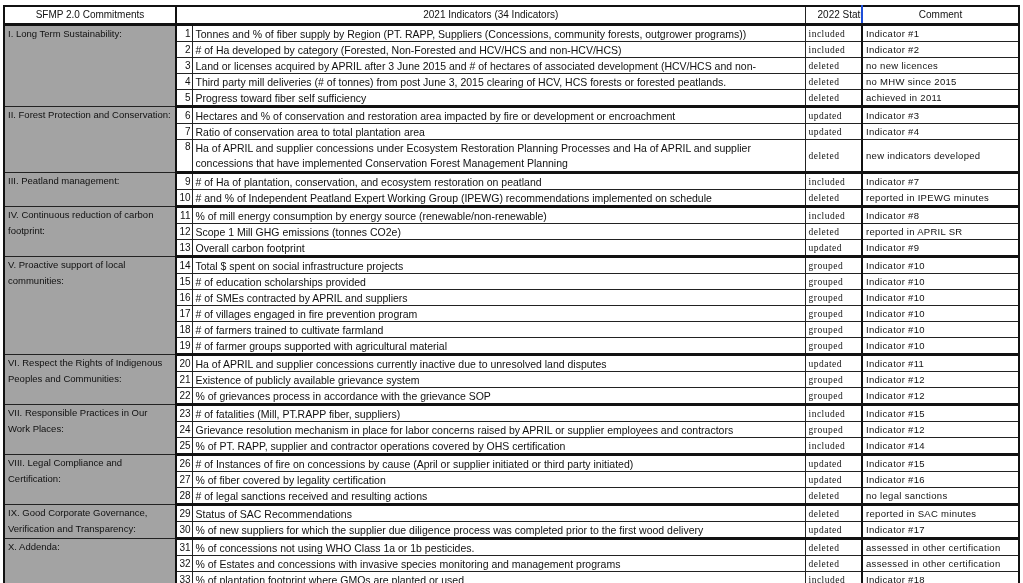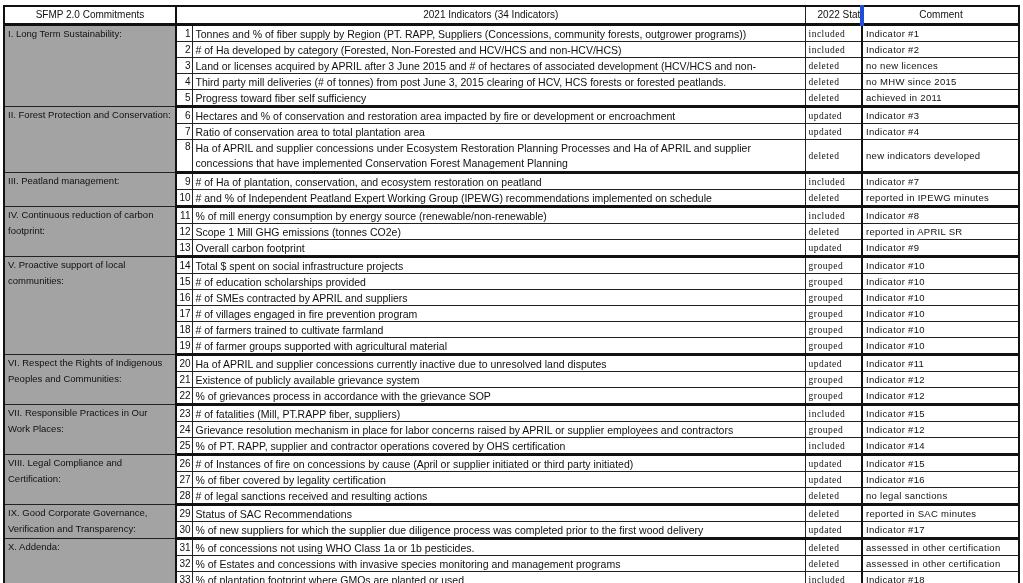--- a/index.html
+++ b/index.html
@@ -20,21 +20,21 @@
               line-height: 16px !important; font-size: 9.5px !important; padding-top: 0; border-right: 2px solid #111 !important; }
   td.num { text-align: right; padding: 0 1px !important; font-size: 10px; }
   td.ind { font-size: 10.5px !important; }
   td.ind.wrap { white-space: normal !important; line-height: 15px; vertical-align: bottom; margin-left: 23px; }
   td.status { font-size: 9.5px !important; letter-spacing: 0.5px; vertical-align: bottom; padding-bottom: 0; font-family: Liberation Serif, serif; }
   td.comment { font-size: 9.5px !important; letter-spacing: 0.3px; border-left: 2px solid #111 !important; vertical-align: bottom; }
   tr.row td { height: 15px; }
   tr.row.tall td { height: 31px; }
   tr.group-end td { border-bottom: 3px solid #111; }
   tr.hdr td.hdr-commit { border-right: 2px solid #111; margin-left: 35px; }
-  tr.hdr td.hdr-comment { border-left: 4px solid #1d4ed8; }
+  tr.hdr td.hdr-comment { border-left: 2px solid #1d4ed8; }
   table.sheet { border: 2px solid #111; }
 </style>
 </head>
 <body>
 
 <table class="sheet">
   <colgroup>
     <col class="c-commit">
       <col class="c-num">
       <col class="c-ind">

